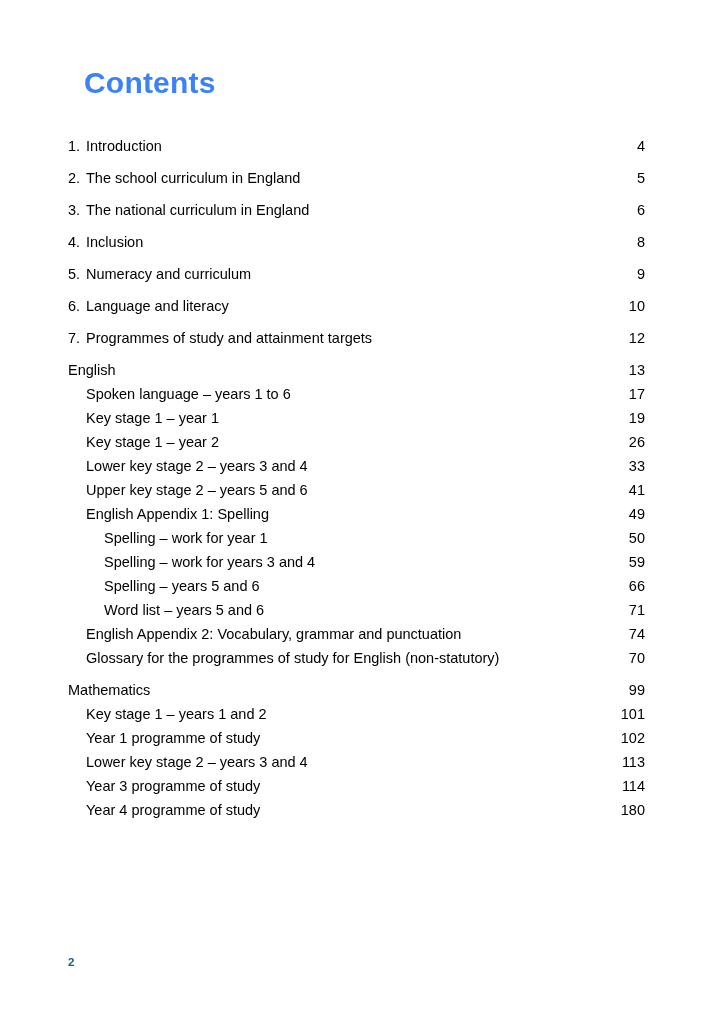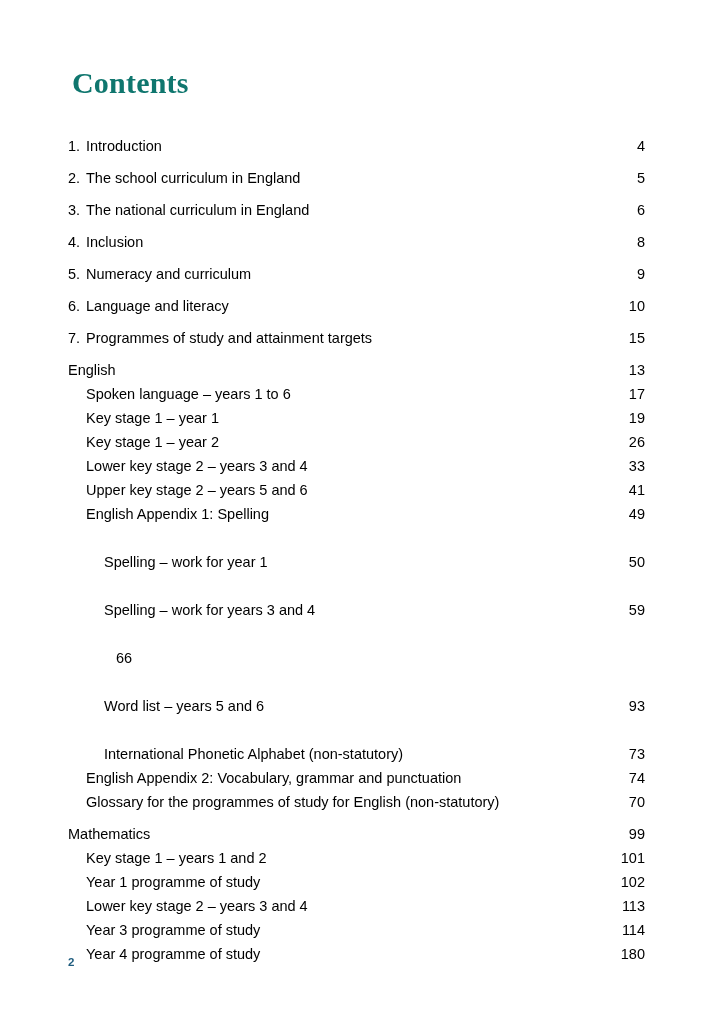--- a/index.html
+++ b/index.html
@@ -18,38 +18,37 @@
   .page {
     position: absolute;
     inset: 0;
     padding: 66px 70px 0 68px;
     box-sizing: border-box;
   }
   .page-title {
     font-size: 30px;
     line-height: 34px;
     font-weight: bold;
-    color: #0f766e;
-    margin: 0 0 34px 4px;
+    color: #3b82f6;
+    margin: 0 0 34px 16px;
     letter-spacing: 0.2px;
-    font-family: Liberation Serif, serif;
   }
   .toc {
     width: 100%;
   }
   .toc-row {
     display: flex;
     align-items: baseline;
     font-size: 14.5px;
     line-height: 24px;
     color: #000000;
   }
   .toc-row.lvl0 { margin-top: 8px; }
   .toc-row.lvl1 { padding-left: 18px; }
-  .toc-row.lvl2 { padding-left: 36px; margin-top: 24px; }
+  .toc-row.lvl2 { padding-left: 36px; }
   .toc-num {
     display: inline-block;
     width: 18px;
     flex: 0 0 18px;
   }
   .toc-label {
     flex: 1 1 auto;
     white-space: nowrap;
     overflow: hidden;
   }
@@ -100,21 +99,21 @@
         <span class="toc-page">9</span>
       </div>
       <div class="toc-row lvl0">
         <span class="toc-num">6.</span>
         <span class="toc-label">Language and literacy</span>
         <span class="toc-page">10</span>
       </div>
       <div class="toc-row lvl0">
         <span class="toc-num">7.</span>
         <span class="toc-label">Programmes of study and attainment targets</span>
-        <span class="toc-page">15</span>
+        <span class="toc-page">12</span>
       </div>
       <div class="toc-row lvl0">
         <span class="toc-label">English</span>
         <span class="toc-page">13</span>
       </div>
       <div class="toc-row lvl1">
         <span class="toc-label">Spoken language – years 1 to 6</span>
         <span class="toc-page">17</span>
       </div>
       <div class="toc-row lvl1">
@@ -139,29 +138,26 @@
       </div>
       <div class="toc-row lvl2">
         <span class="toc-label">Spelling – work for year 1</span>
         <span class="toc-page">50</span>
       </div>
       <div class="toc-row lvl2">
         <span class="toc-label">Spelling – work for years 3 and 4</span>
         <span class="toc-page">59</span>
       </div>
       <div class="toc-row lvl2">
+        <span class="toc-label">Spelling – years 5 and 6</span>
         <span class="toc-page">66</span>
       </div>
       <div class="toc-row lvl2">
         <span class="toc-label">Word list – years 5 and 6</span>
-        <span class="toc-page">93</span>
-      </div>
-      <div class="toc-row lvl2">
-        <span class="toc-label">International Phonetic Alphabet (non-statutory)</span>
-        <span class="toc-page">73</span>
+        <span class="toc-page">71</span>
       </div>
       <div class="toc-row lvl1">
         <span class="toc-label">English Appendix 2: Vocabulary, grammar and punctuation</span>
         <span class="toc-page">74</span>
       </div>
       <div class="toc-row lvl1">
         <span class="toc-label">Glossary for the programmes of study for English (non-statutory)</span>
         <span class="toc-page">70</span>
       </div>
       <div class="toc-row lvl0">

